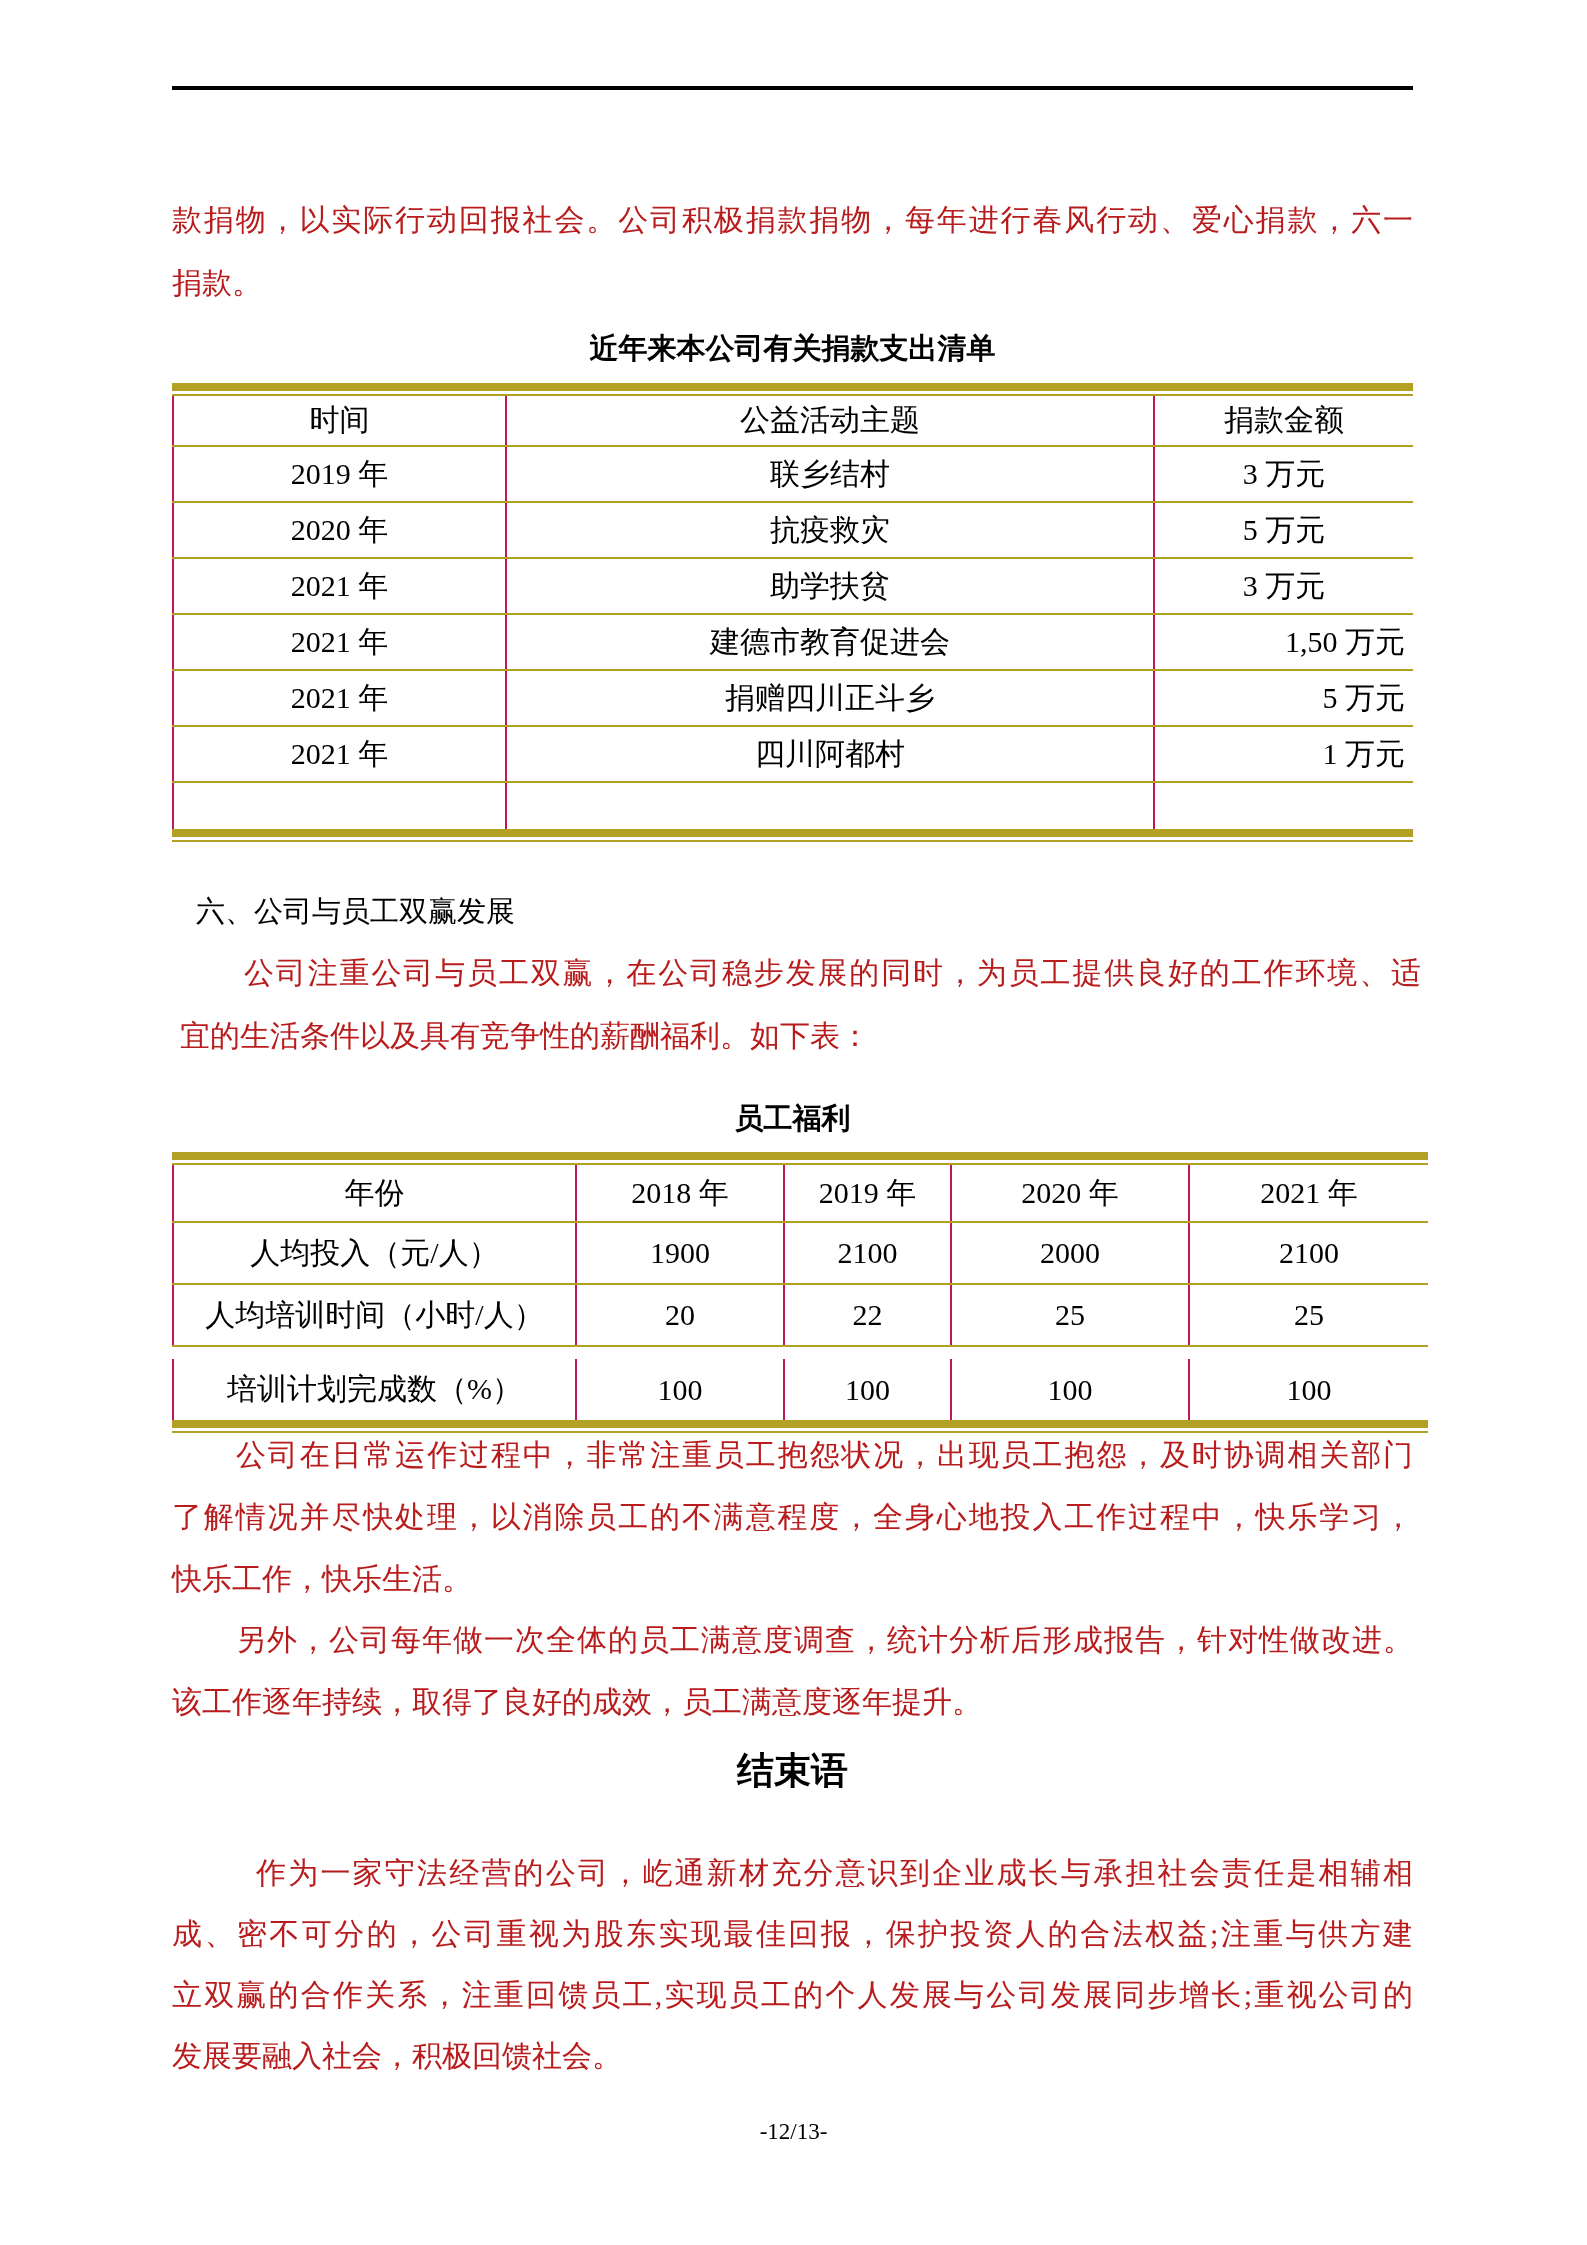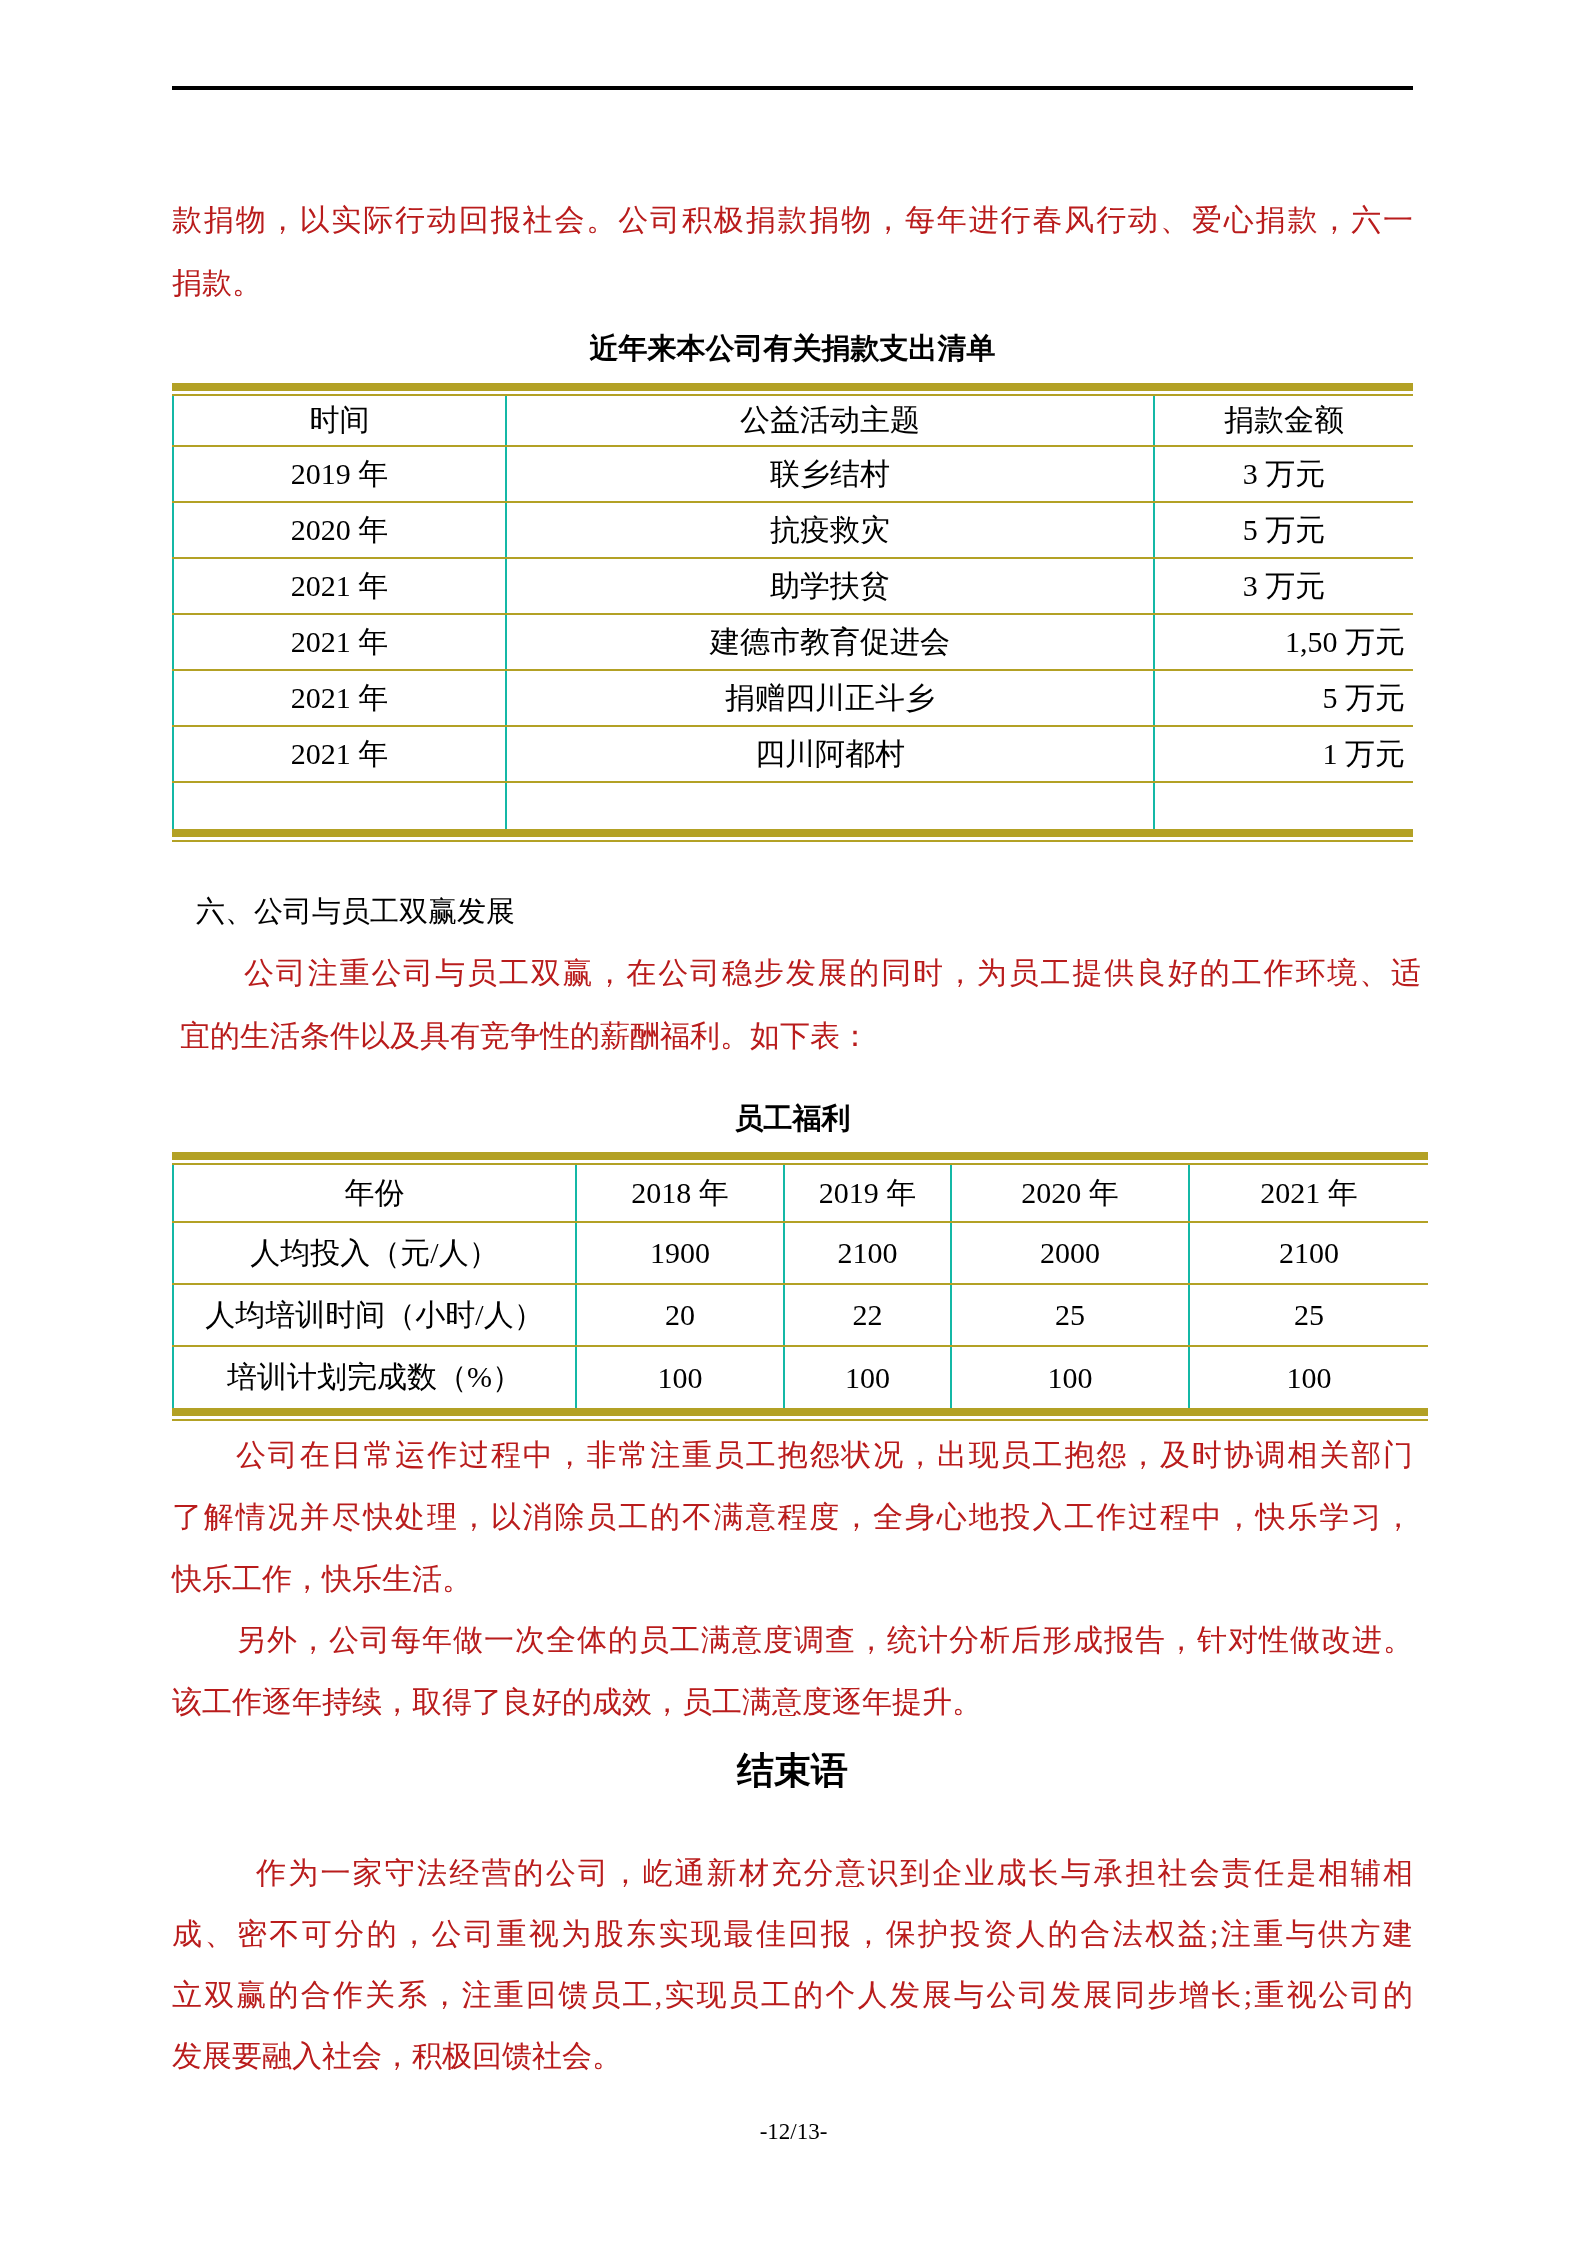--- a/index.html
+++ b/index.html
@@ -44,21 +44,21 @@
 
   
   .bar-thick{height:8px;background:#b3a125;}
   .gap3{height:3px;background:#ffffff;}
   .bar-thin{height:2px;background:#b3a125;}
 
   .t-row{display:flex;box-sizing:border-box;border-bottom:2px solid #b3a125;}
   .t-row.no-sep{border-bottom:none;}
   .cell{
     box-sizing:border-box;
-    border-left:2px solid #14b8a6;
+    border-left:2px solid #be185d;
     display:flex;
     align-items:center;
     justify-content:center;
     font-size:30px;
     overflow:hidden;
   }
   .amt-right{justify-content:flex-end;padding-right:8px;}
 
   
   .t1c1{width:333px;}
@@ -69,21 +69,21 @@
   .t2c2{width:208px;}
   .t2c3{width:167px;}
   .t2c4{width:238px;}
   .t2c5{width:240px;}
 
   .h51{height:51px;}
   .h56{height:56px;}
   .h46{height:46px;}
   .h58{height:58px;}
   .h62{height:62px;}
-  .h61{height:61px;}
+  .h61{height:61px;margin-top:12px;}
 
   .lh63{line-height:63px;height:63px;}
   .lh62{line-height:62px;height:62px;}
   .lh61{line-height:61px;height:61px;}
 
   .pgnum{font-size:23px;text-align:center;}
 </style>
 </head>
 <body>
 

